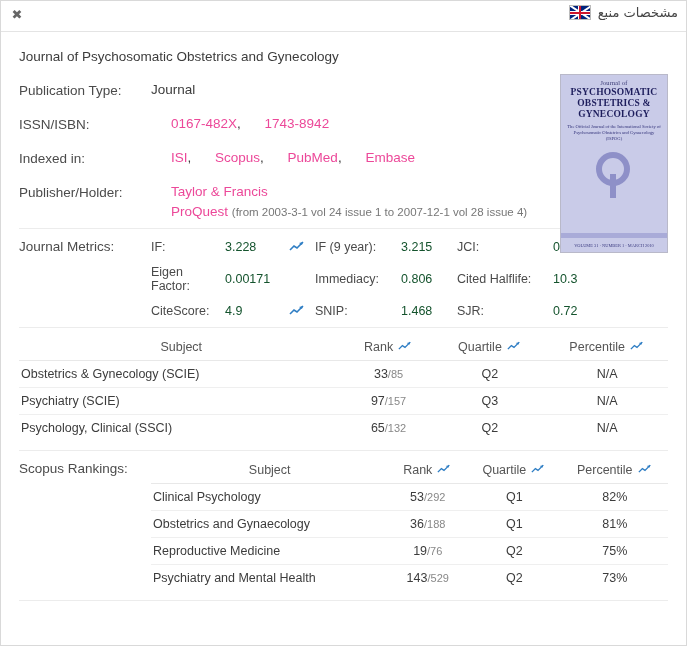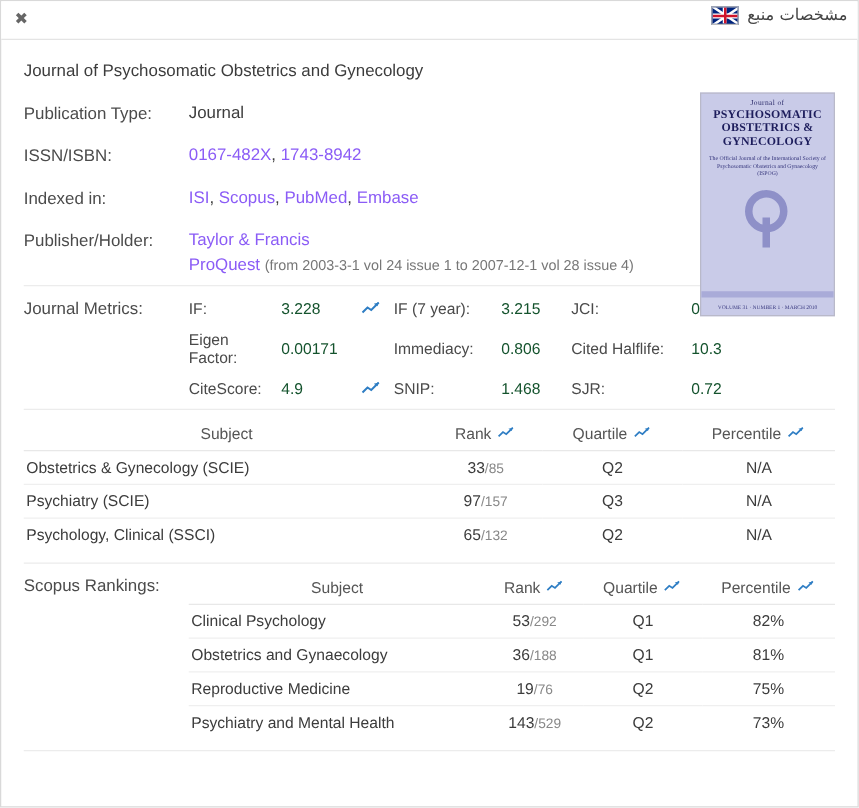--- a/index.html
+++ b/index.html
@@ -118,23 +118,24 @@
     color: #4b4b4b;
     font-size: 13.5px;
     padding-top: 1px;
   }
   .value {
     flex: 1;
     font-size: 13.5px;
     color: #3c3c3c;
   }
   a.link, .link {
-    color: #8b5cf6;
+    color: #ec4899;
     text-decoration: none;
     cursor: pointer;
+    margin-left: 20px;
   }
   .sub-note {
     color: #777;
     font-size: 11.5px;
   }
   .pub-line { margin-top: 5px; }
   
   .cover {
     position: absolute;
     right: 18px;
@@ -333,21 +334,21 @@
       <div class="value">
         <div class="metrics-grid">
           <span>IF:</span>
           <span class="m-val">3.228</span>
           <span class="spark">
             <svg width="16" height="12" viewBox="0 0 16 12">
                 <polyline points="1,9 5,5 8,7 14,1" fill="none" stroke="#2f7ec4" stroke-width="1.6"></polyline>
                 <polygon points="14,1 10,2 13,4" fill="#2f7ec4"></polygon>
               </svg>
           </span>
-          <span>IF (7 year):</span>
+          <span>IF (9 year):</span>
           <span class="m-val">3.215</span>
           <span>JCI:</span>
           <span class="m-val">0.88</span>
 
           <span>Eigen Factor:</span>
           <span class="m-val">0.00171</span>
           <span></span>
           <span>Immediacy:</span>
           <span class="m-val">0.806</span>
           <span>Cited Halflife:</span>

